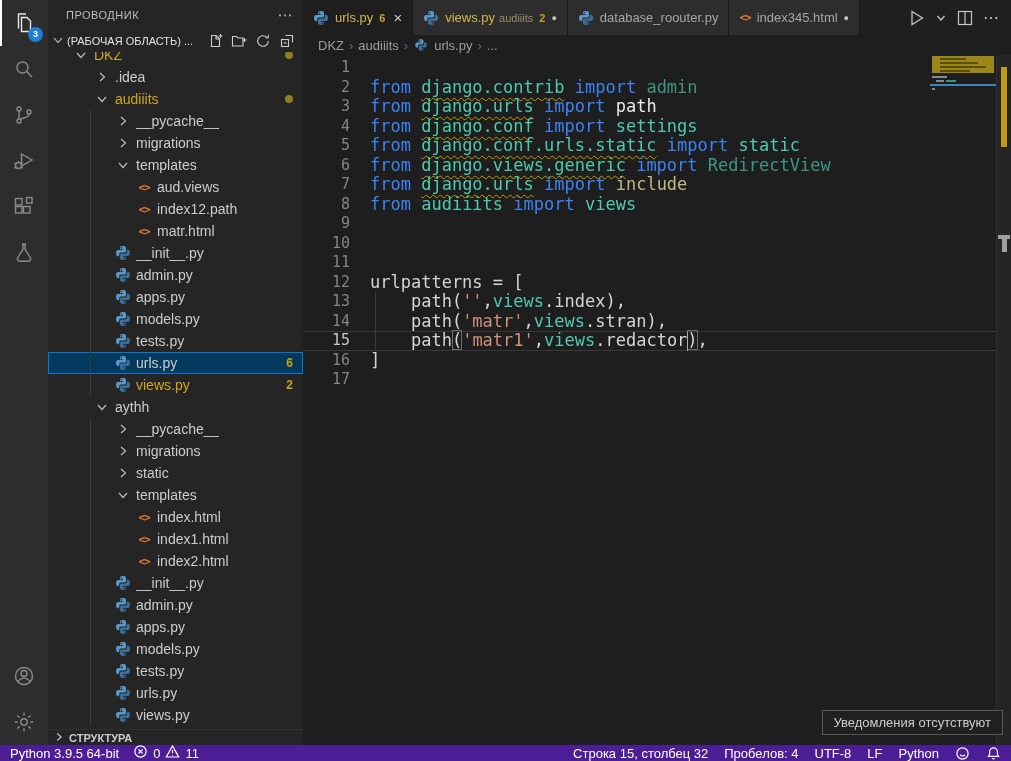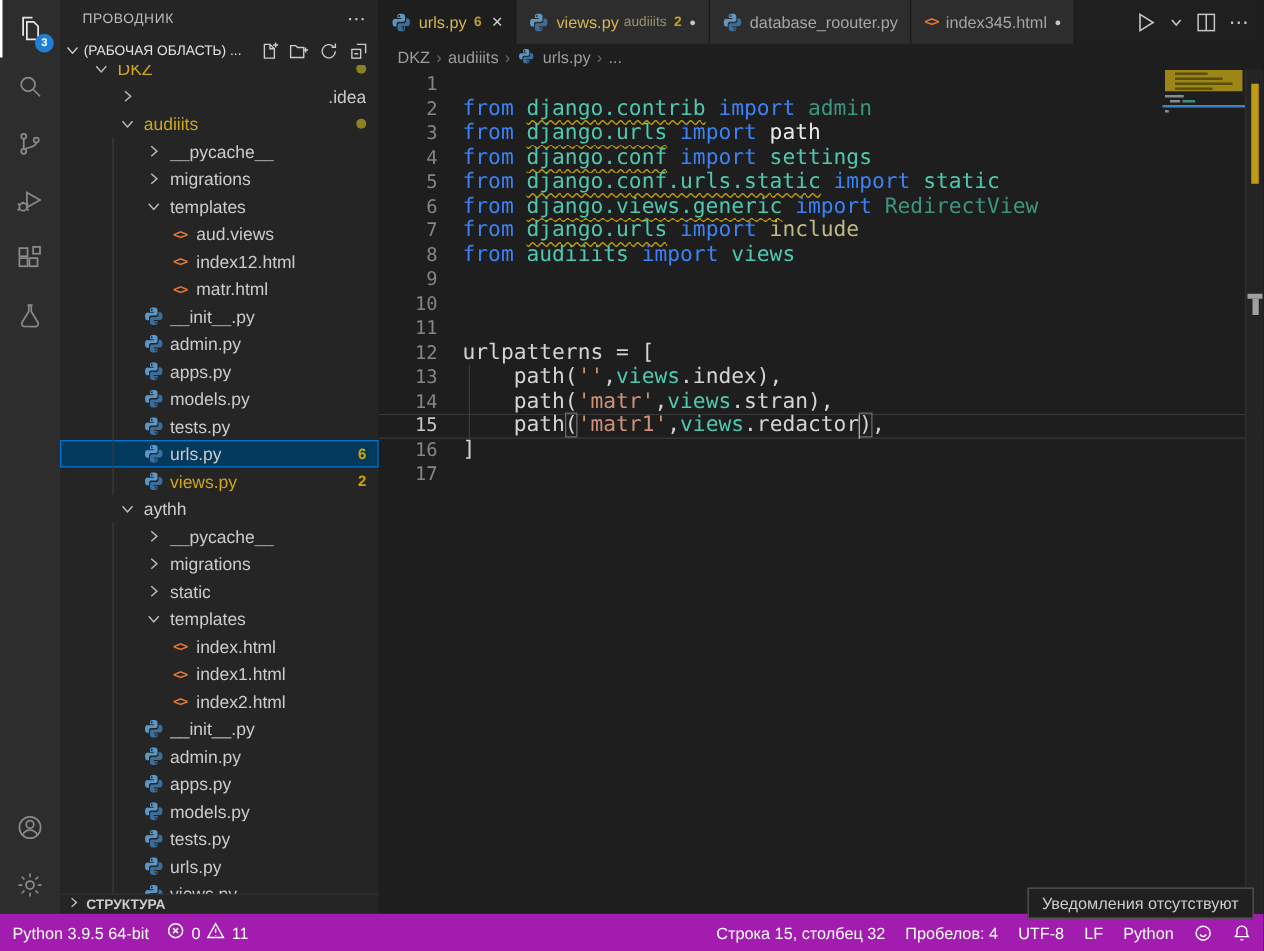--- a/index.html
+++ b/index.html
@@ -83,21 +83,21 @@
 .mm-dark{position:absolute;background:#5c4e0d;height:2px}
 .mm-bar{position:absolute;background:#8a8a8a;height:2px}
 .mm-teal{position:absolute;background:#3e8f7d;height:2px}
 .mm-blueline{position:absolute;background:#3f83c0;height:2px;left:0;width:66px;top:29px}
 .overview{position:absolute;top:0;right:0;bottom:0;width:15px;background:#242424;border-left:1px solid #2f2f2f}
 .ov-warn{position:absolute;left:4px;top:12px;width:6px;height:80px;background:#c09b14}
 .ov-t1{position:absolute;left:1px;top:180px;width:12px;height:4px;background:#a0a0a0}
 .ov-t2{position:absolute;left:5px;top:184px;width:5px;height:13px;background:#a0a0a0}
 
 
-.statusbar{height:30px;background:#a21caf;display:flex;align-items:center;color:#ffffff;font-size:13px;padding:0 10px;gap:14px;flex:none}
+.statusbar{height:16px;background:#4c1d95;display:flex;align-items:center;color:#ffffff;font-size:13px;padding:0 10px;gap:14px;flex:none}
 .sb-item{display:flex;align-items:center;gap:5px;cursor:pointer;white-space:nowrap}
 .sb-item svg{stroke:#ffffff;fill:none;stroke-width:1.2}
 .sb-right{margin-left:auto;display:flex;gap:16px;align-items:center}
 
 
 .toast{position:absolute;right:8px;bottom:26px;background:#202021;border:1px solid #585858;color:#cccccc;font-size:13px;padding:4px 11px;z-index:5}
 </style>
 </head>
 <body>
 
@@ -206,21 +206,21 @@
         <div class="tree" id="tree">
             <div class="row" style="padding-left: 24px;">
               <span class="fi chev">
                 <svg width="16" height="16" viewBox="0 0 16 16" fill="none" stroke="#bbbbbb" stroke-width="1.2">
                   <path d="M4 6l4 4.5L12 6"></path>
                 </svg>
               </span>
               <span class="lbl warn">DKZ</span>
               <span class="dotbadge"></span>
             </div>
-            <div class="row" style="padding-left: 45px; justify-content: space-between;">
+            <div class="row" style="padding-left: 45px;">
               <span class="fi chev">
                 <svg width="16" height="16" viewBox="0 0 16 16" fill="none" stroke="#bbbbbb" stroke-width="1.2">
                   <path d="M6 4l4.5 4L6 12"></path>
                 </svg>
               </span>
               <span class="lbl">.idea</span>
             </div>
             <div class="row" style="padding-left: 45px;">
               <span class="fi chev">
                 <svg width="16" height="16" viewBox="0 0 16 16" fill="none" stroke="#bbbbbb" stroke-width="1.2">
@@ -257,21 +257,21 @@
             <div class="row" style="padding-left: 87px;">
               <span class="fi">
                 <span class="fi-html">&lt;&gt;</span>
               </span>
               <span class="lbl">aud.views</span>
             </div>
             <div class="row" style="padding-left: 87px;">
               <span class="fi">
                 <span class="fi-html">&lt;&gt;</span>
               </span>
-              <span class="lbl">index12.html</span>
+              <span class="lbl">index12.path</span>
             </div>
             <div class="row" style="padding-left: 87px;">
               <span class="fi">
                 <span class="fi-html">&lt;&gt;</span>
               </span>
               <span class="lbl">matr.html</span>
             </div>
             <div class="row" style="padding-left: 66px;">
               <span class="fi">
                 <svg width="16" height="16" viewBox="0 0 16 16">

